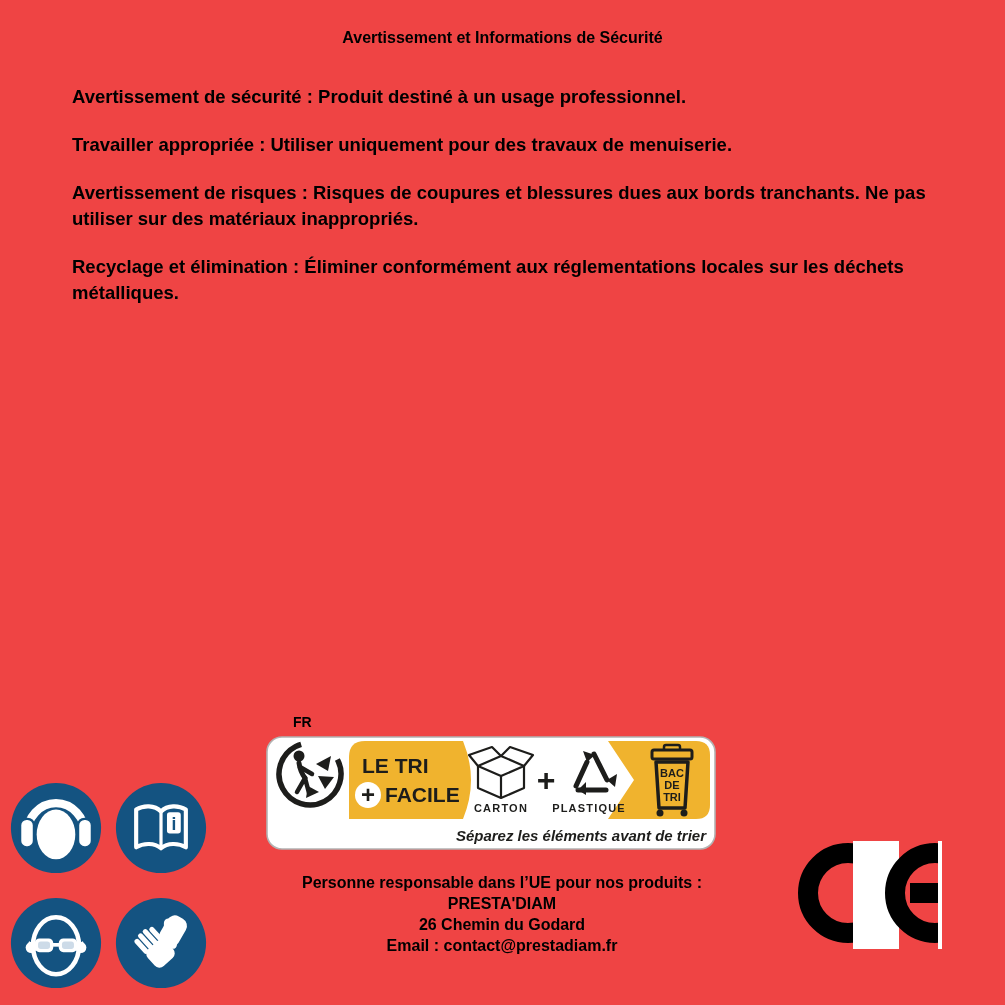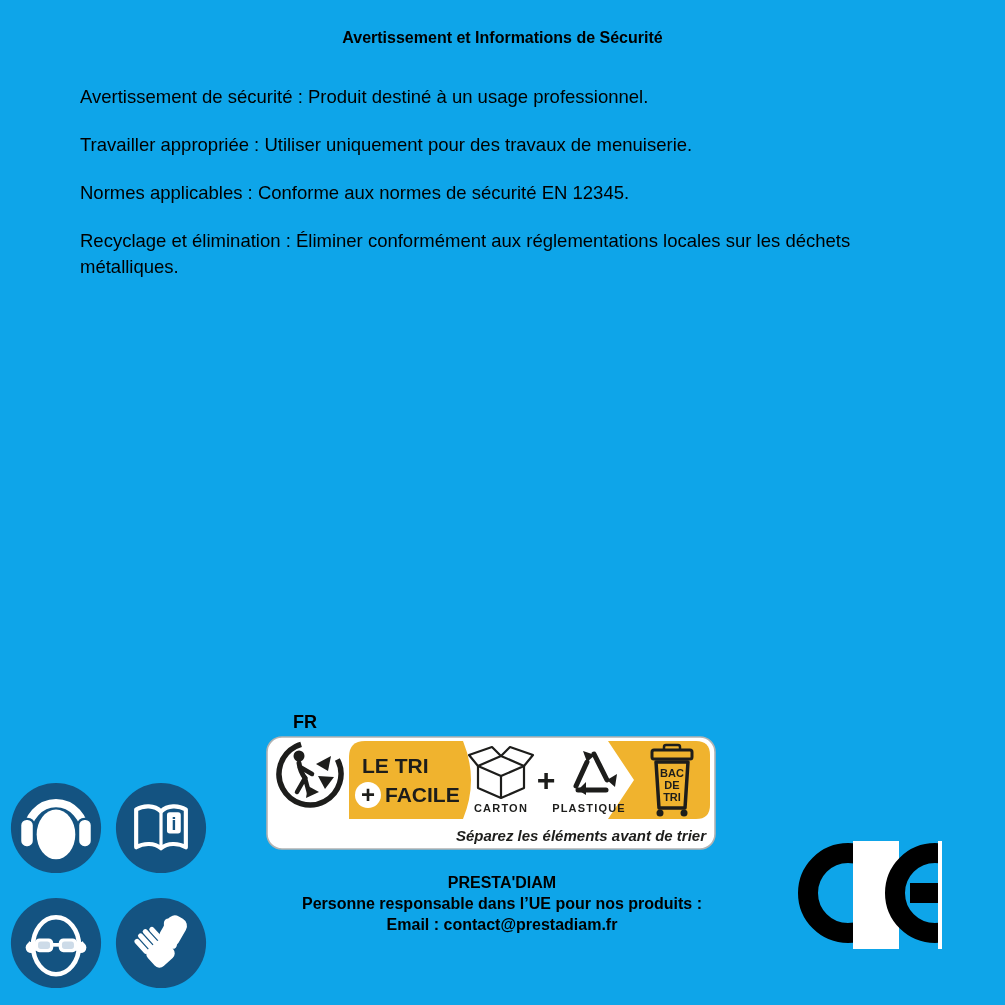--- a/index.html
+++ b/index.html
@@ -1,35 +1,35 @@
 <!DOCTYPE html>
 <html><head>
 <meta charset="utf-8">
 <style>
   html,body{margin:0;padding:0;background:#fff;}
   .page{
-    position:relative;width:1005px;height:1005px;background:#0ea5e9;
+    position:relative;width:1005px;height:1005px;background:#ef4444;
     font-family:"Liberation Sans", sans-serif;color:#000;overflow:hidden;
   }
   .doc-title{
     position:absolute;top:29px;left:0;width:100%;text-align:center;
     font-size:16px;font-weight:bold;line-height:18px;
   }
   .body-text{
     position:absolute;top:84px;left:72px;width:861px;
     font-size:18.5px;line-height:26px;
   }
-  .body-text p{margin:0 0 22px 8px;}
+  .body-text p{margin:0 0 22px 0;font-weight:bold;}
   .pictos{
     position:absolute;left:10px;top:782px;
     display:grid;grid-template-columns:92px 92px;grid-gap:23px 13px;
   }
   .picto{width:92px;height:92px;display:block;}
   .label-block{position:absolute;left:266px;top:714px;}
-  .fr-code{font-size:18px;font-weight:bold;line-height:16px;margin:0 0 6px 3px;padding-left:24px;}
+  .fr-code{font-size:14px;font-weight:bold;line-height:16px;margin:0 0 6px 3px;padding-left:24px;}
   .address{
     position:absolute;left:242px;top:872px;width:520px;text-align:center;
     font-size:16px;font-weight:bold;line-height:21px;
   }
   .ce{position:absolute;left:796px;top:841px;}
   svg text{font-family:"Liberation Sans", sans-serif;}
   .infotri-slogan{font-weight:bold;fill:#1d1d1b;}
   .infotri-material{font-weight:bold;fill:#1d1d1b;letter-spacing:1.2px;}
   .infotri-footer{font-weight:bold;font-style:italic;fill:#1d1d1b;}
   .bin-label{font-weight:bold;fill:#1d1d1b;}
@@ -37,21 +37,21 @@
 </head>
 <body>
 
 <div class="page">
 
   <div class="doc-title">Avertissement et Informations de Sécurité</div>
 
   <div class="body-text">
     <p>Avertissement de sécurité : Produit destiné à un usage professionnel.</p>
     <p>Travailler appropriée : Utiliser uniquement pour des travaux de menuiserie.</p>
-    <p>Normes applicables : Conforme aux normes de sécurité EN 12345.</p>
+    <p>Avertissement de risques : Risques de coupures et blessures dues aux bords tranchants. Ne pas utiliser sur des matériaux inappropriés.</p>
     <p>Recyclage et élimination : Éliminer conformément aux réglementations locales sur les déchets métalliques.</p>
   </div>
 
   <div class="pictos">
 
     <svg class="picto" viewBox="0 0 100 100">
       <circle cx="50" cy="50" r="49" fill="#145381"></circle>
       <path d="M18,58 A32,35 0 0 1 82,58" fill="none" stroke="#fff" stroke-width="9"></path>
       <ellipse cx="50" cy="57" rx="21" ry="27" fill="#fff"></ellipse>
       <rect x="11" y="40" width="15" height="31" rx="7" fill="#fff" stroke="#145381" stroke-width="2.5"></rect>
@@ -150,22 +150,23 @@
         <text class="bin-label" x="406" y="41" text-anchor="middle" font-size="11">BAC</text>
         <text class="bin-label" x="406" y="53" text-anchor="middle" font-size="11">DE</text>
         <text class="bin-label" x="406" y="65" text-anchor="middle" font-size="11">TRI</text>
       </g>
 
       <text class="infotri-footer" x="440" y="105" text-anchor="end" font-size="15">Séparez les éléments avant de trier</text>
     </svg>
   </div>
 
   <div class="address">
+    <div>Personne responsable dans l’UE pour nos produits :</div>
     <div>PRESTA'DIAM</div>
-    <div>Personne responsable dans l’UE pour nos produits :</div>
+    <div>26 Chemin du Godard</div>
     <div>Email : contact@prestadiam.fr</div>
   </div>
 
   <div class="ce">
     <svg width="146" height="108" viewBox="0 0 146 108">
       <circle cx="52" cy="52" r="40" fill="none" stroke="#000" stroke-width="20"></circle>
       <rect x="57" y="-2" width="46" height="112" fill="#fff"></rect>
       <circle cx="139" cy="52" r="40" fill="none" stroke="#000" stroke-width="20"></circle>
       <rect x="142" y="-2" width="50" height="112" fill="#fff"></rect>
       <rect x="114" y="42" width="28" height="20" fill="#000"></rect>

